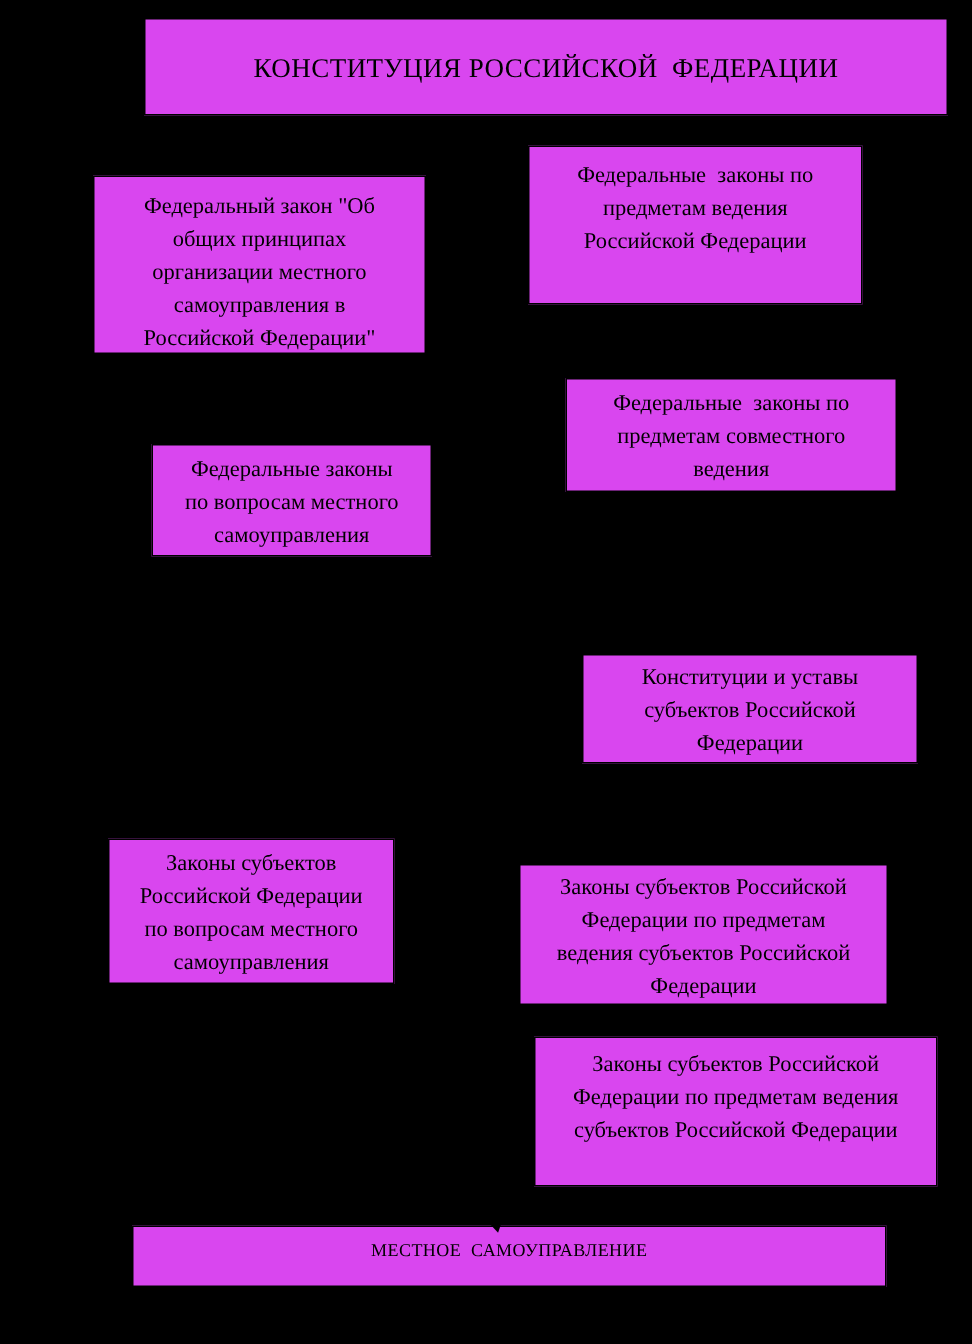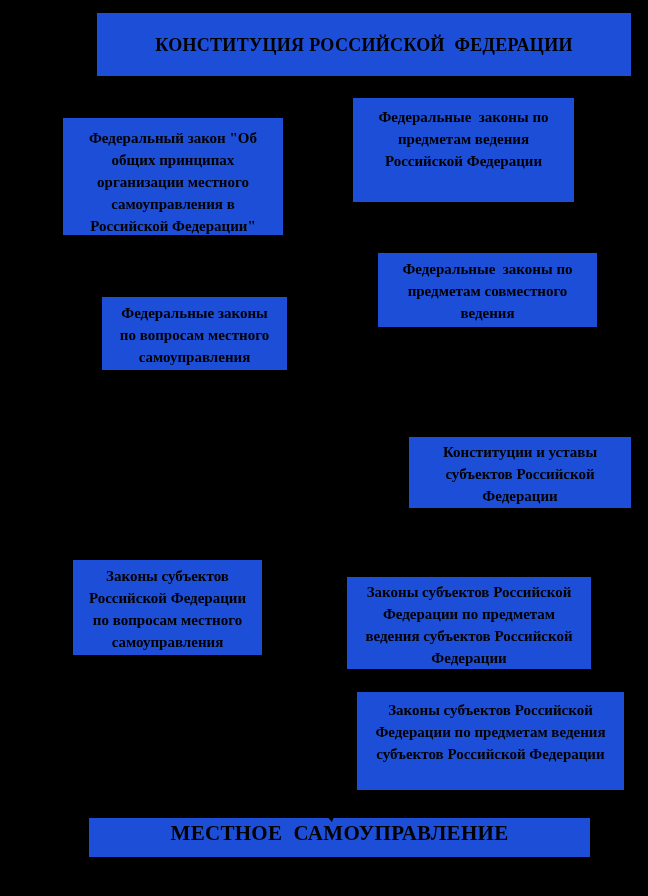--- a/index.html
+++ b/index.html
@@ -11,40 +11,40 @@
     position: relative;
     width: 648px;
     height: 896px;
     background: #000000;
     overflow: hidden;
     font-family: "Liberation Serif", "DejaVu Serif", serif;
   }
   .box {
     position: absolute;
     box-sizing: border-box;
-    background: #1d4ed8;
+    background: #d946ef;
     border: 1px solid #000000;
     color: #000000;
-    font-weight: bold;
+    font-weight: normal;
     font-size: 15px;
     line-height: 22px;
     text-align: center;
     white-space: pre;
     overflow: hidden;
   }
   .banner {
     font-size: 18px;
     line-height: 20px;
     display: flex;
     align-items: center;
     justify-content: center;
     letter-spacing: 0.3px;
   }
   .footer-banner {
-    font-size: 21px;
+    font-size: 12px;
     line-height: 20px;
     letter-spacing: 0.3px;
     padding-top: 5px;
   }
   .arrowhead {
     position: absolute;
     width: 0;
     height: 0;
     border-left: 6px solid transparent;
     border-right: 6px solid transparent;
@@ -71,21 +71,21 @@
 Российской Федерации</div>
 
   <div class="box" style="left:377px; top:252px; width:221px; height:76px; padding-top:5px;">Федеральные  законы по
 предметам совместного
 ведения</div>
 
   <div class="box" style="left:101px; top:296px; width:187px; height:75px; padding-top:5px;">Федеральные законы
 по вопросам местного
 самоуправления</div>
 
-  <div class="box" style="left:408px; top:436px; width:224px; height:73px; padding-top:4px;">Конституции и уставы
+  <div class="box" style="left:388px; top:436px; width:224px; height:73px; padding-top:4px;">Конституции и уставы
 субъектов Российской
 Федерации</div>
 
   <div class="box" style="left:72px; top:559px; width:191px; height:97px; padding-top:5px;">Законы субъектов
 Российской Федерации
 по вопросам местного
 самоуправления</div>
 
   <div class="box" style="left:346px; top:576px; width:246px; height:94px; padding-top:4px;">Законы субъектов Российской
 Федерации по предметам

